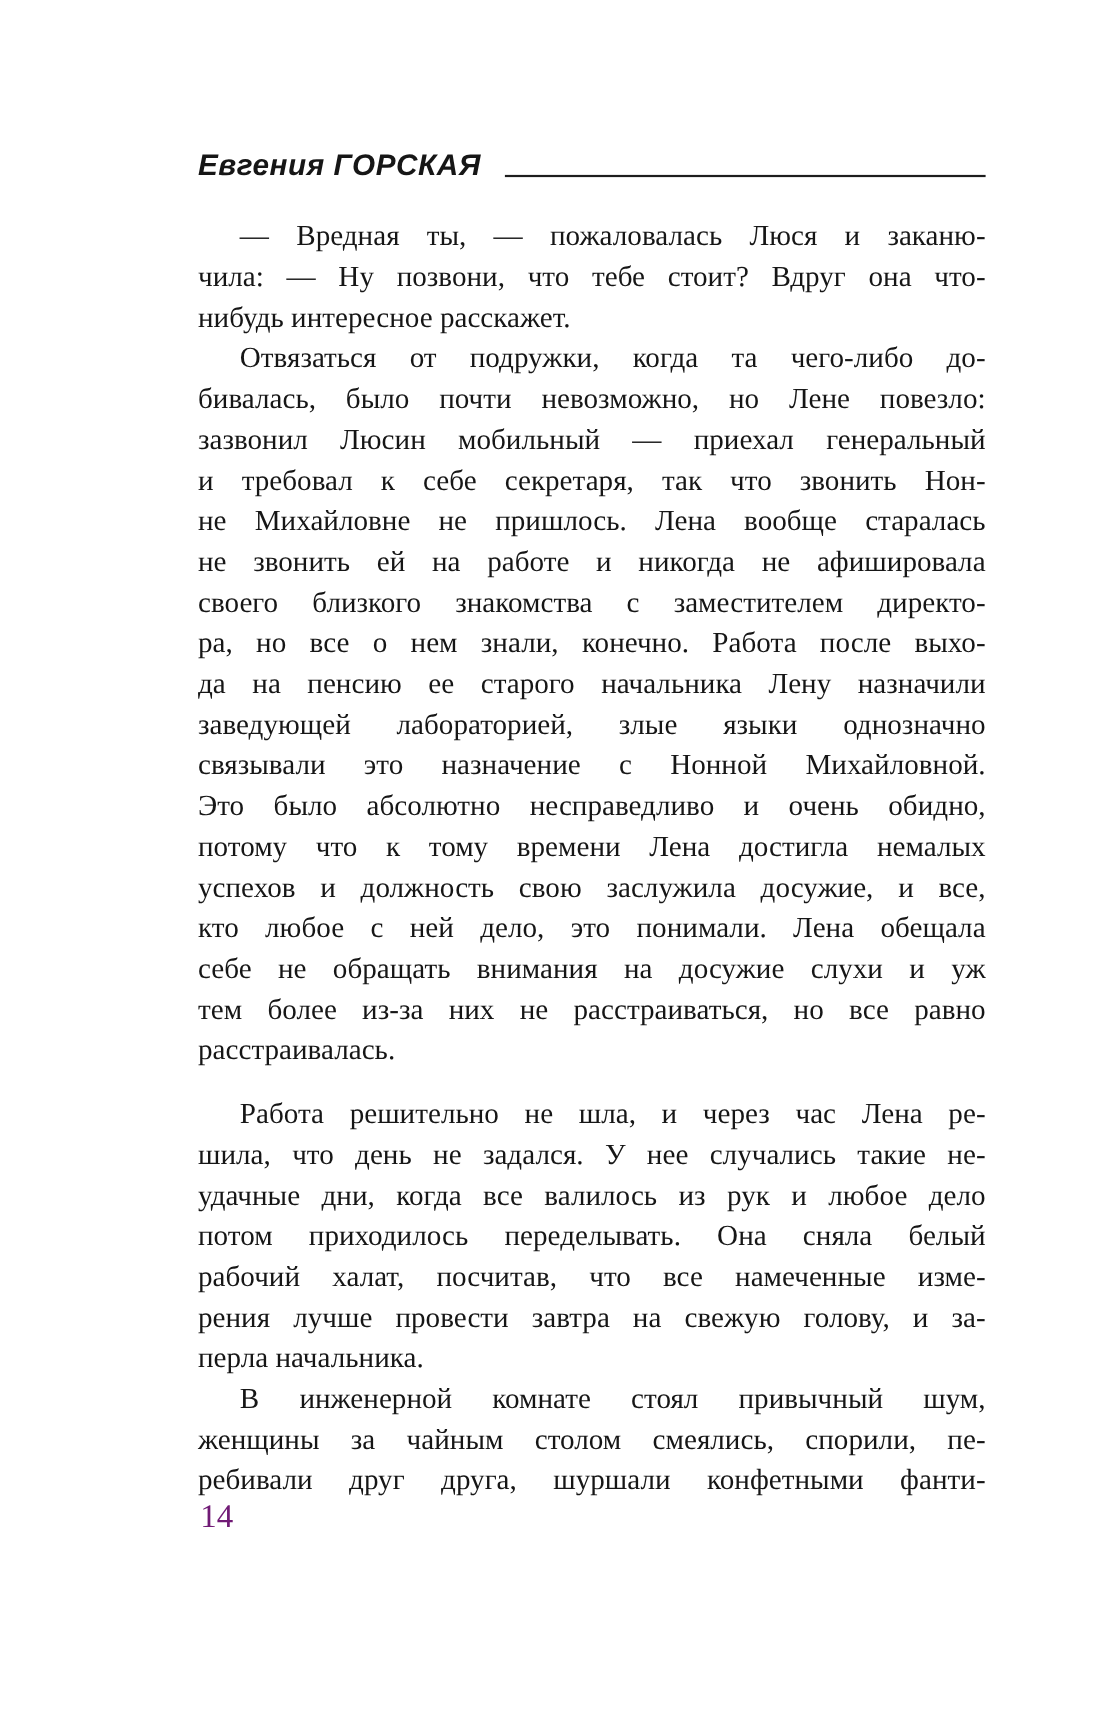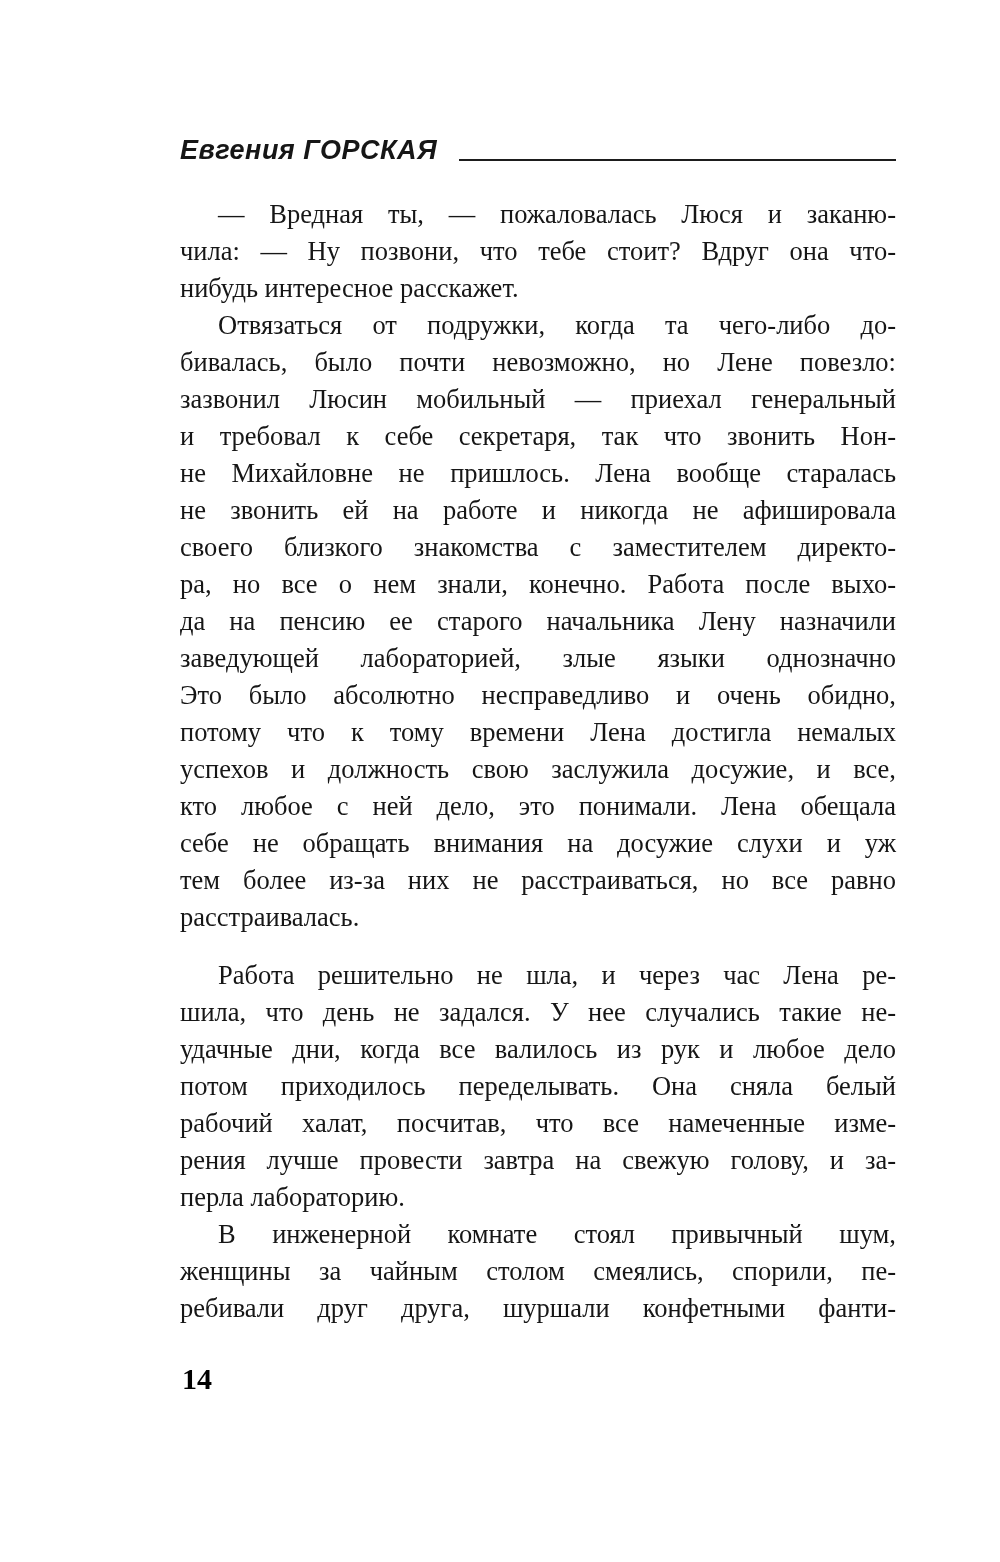--- a/index.html
+++ b/index.html
@@ -61,23 +61,23 @@
     text-align-last: justify;
   }
   .section-gap {
     height: 21px;
   }
   .page-number {
     position: absolute;
     left: 182px;
     top: 1362px;
     font-size: 30px;
-    font-weight: bold;
+    font-weight: normal;
     font-family: "Liberation Serif", serif;
-    color: #000000;
+    color: #701a75;
   }
 </style>
 </head>
 <body>
 
 <div class="page">
   <div class="content">
 
     <div class="book-header">
       <span class="author">Евгения ГОРСКАЯ</span>
@@ -95,39 +95,40 @@
           <div class="line">Отвязаться от подружки, когда та чего-либо до-</div>
           <div class="line">бивалась, было почти невозможно, но Лене повезло:</div>
           <div class="line">зазвонил Люсин мобильный — приехал генеральный</div>
           <div class="line">и требовал к себе секретаря, так что звонить Нон-</div>
           <div class="line">не Михайловне не пришлось. Лена вообще старалась</div>
           <div class="line">не звонить ей на работе и никогда не афишировала</div>
           <div class="line">своего близкого знакомства с заместителем директо-</div>
           <div class="line">ра, но все о нем знали, конечно. Работа после выхо-</div>
           <div class="line">да на пенсию ее старого начальника Лену назначили</div>
           <div class="line">заведующей лабораторией, злые языки однозначно</div>
+          <div class="line">связывали это назначение с Нонной Михайловной.</div>
           <div class="line">Это было абсолютно несправедливо и очень обидно,</div>
           <div class="line">потому что к тому времени Лена достигла немалых</div>
           <div class="line">успехов и должность свою заслужила досужие, и все,</div>
           <div class="line">кто любое с ней дело, это понимали. Лена обещала</div>
           <div class="line">себе не обращать внимания на досужие слухи и уж</div>
           <div class="line">тем более из-за них не расстраиваться, но все равно</div>
           <div class="line">расстраивалась.</div>
         </div>
 
       <div class="section-gap"></div>
 
       <div class="para">
           <div class="line">Работа решительно не шла, и через час Лена ре-</div>
           <div class="line">шила, что день не задался. У нее случались такие не-</div>
           <div class="line">удачные дни, когда все валилось из рук и любое дело</div>
           <div class="line">потом приходилось переделывать. Она сняла белый</div>
           <div class="line">рабочий халат, посчитав, что все намеченные изме-</div>
           <div class="line">рения лучше провести завтра на свежую голову, и за-</div>
-          <div class="line">перла лабораторию.</div>
+          <div class="line">перла начальника.</div>
         </div>
 
       <div class="para" data-justify-last="true">
           <div class="line">В инженерной комнате стоял привычный шум,</div>
           <div class="line">женщины за чайным столом смеялись, спорили, пе-</div>
           <div class="line">ребивали друг друга, шуршали конфетными фанти-</div>
         </div>
     </div>
 
   </div>

